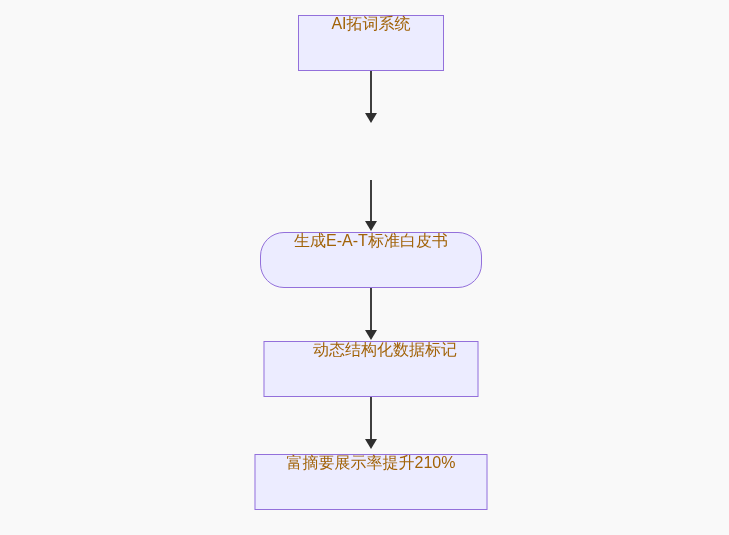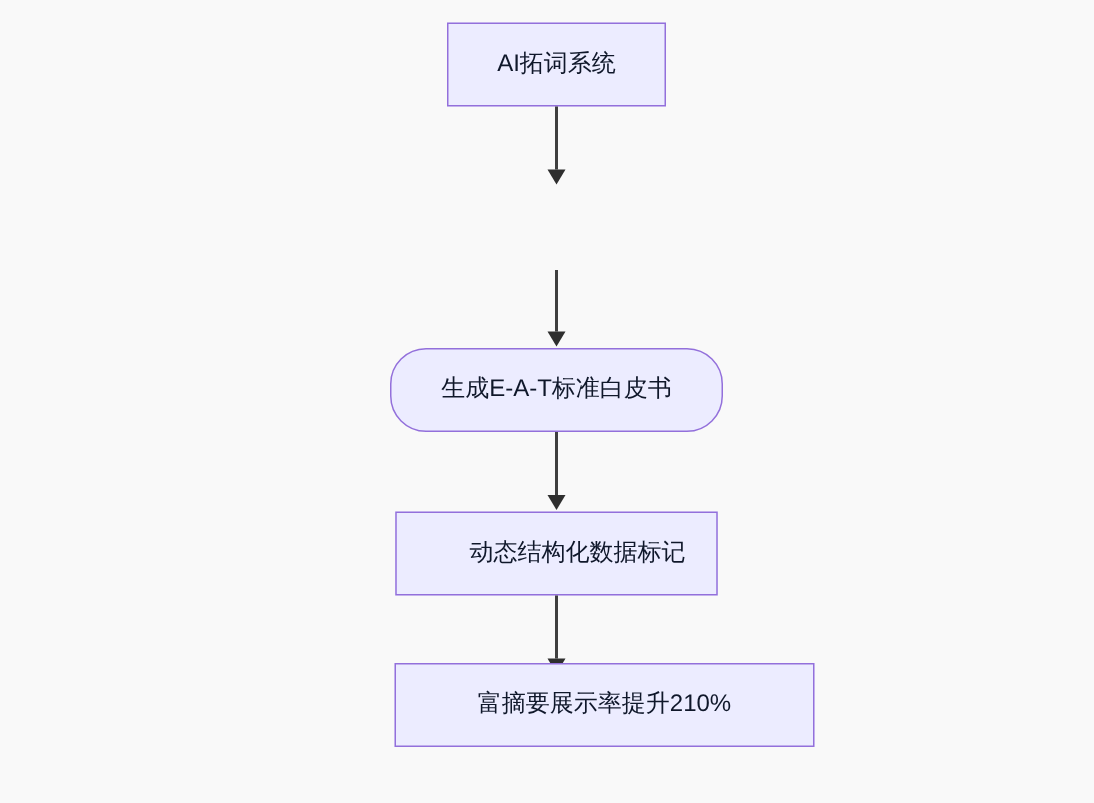--- a/index.html
+++ b/index.html
@@ -23,23 +23,22 @@
   }
   .node {
     position: absolute;
     left: 371px;
     transform: translateX(-50%);
     height: 56px;
     background: #ececff;
     border: 1px solid #9370db;
     box-sizing: border-box;
     display: flex;
-    align-items: center;
     justify-content: center;
-    color: #0f172a;
+    color: #a16207;
     font-size: 16px;
     line-height: 1;
     white-space: nowrap;
   }
   .edge {
     position: absolute;
     left: 371px;
     transform: translateX(-50%);
     width: 12px;
     display: flex;
@@ -56,21 +55,21 @@
     height: 0;
     border-left: 6px solid transparent;
     border-right: 6px solid transparent;
     border-top: 10px solid #2f2f2f;
   }
   
   #node-0 { top: 15px;  width: 146px; }
   #node-1 { top: 124px; width: 191px; }
   #node-2 { top: 232px; width: 222px; border-radius: 24px; }
   #node-3 { top: 341px; width: 215px; padding-left: 28px; }
-  #node-4 { top: 442px; width: 280px; margin-left: 32px; }
+  #node-4 { top: 454px; width: 233px; }
   
   #edge-0 { top: 71px;  height: 52px; }
   #edge-1 { top: 180px; height: 51px; }
   #edge-2 { top: 288px; height: 52px; }
   #edge-3 { top: 397px; height: 52px; }
 </style>
 </head>
 <body>
 
 <div class="canvas">

